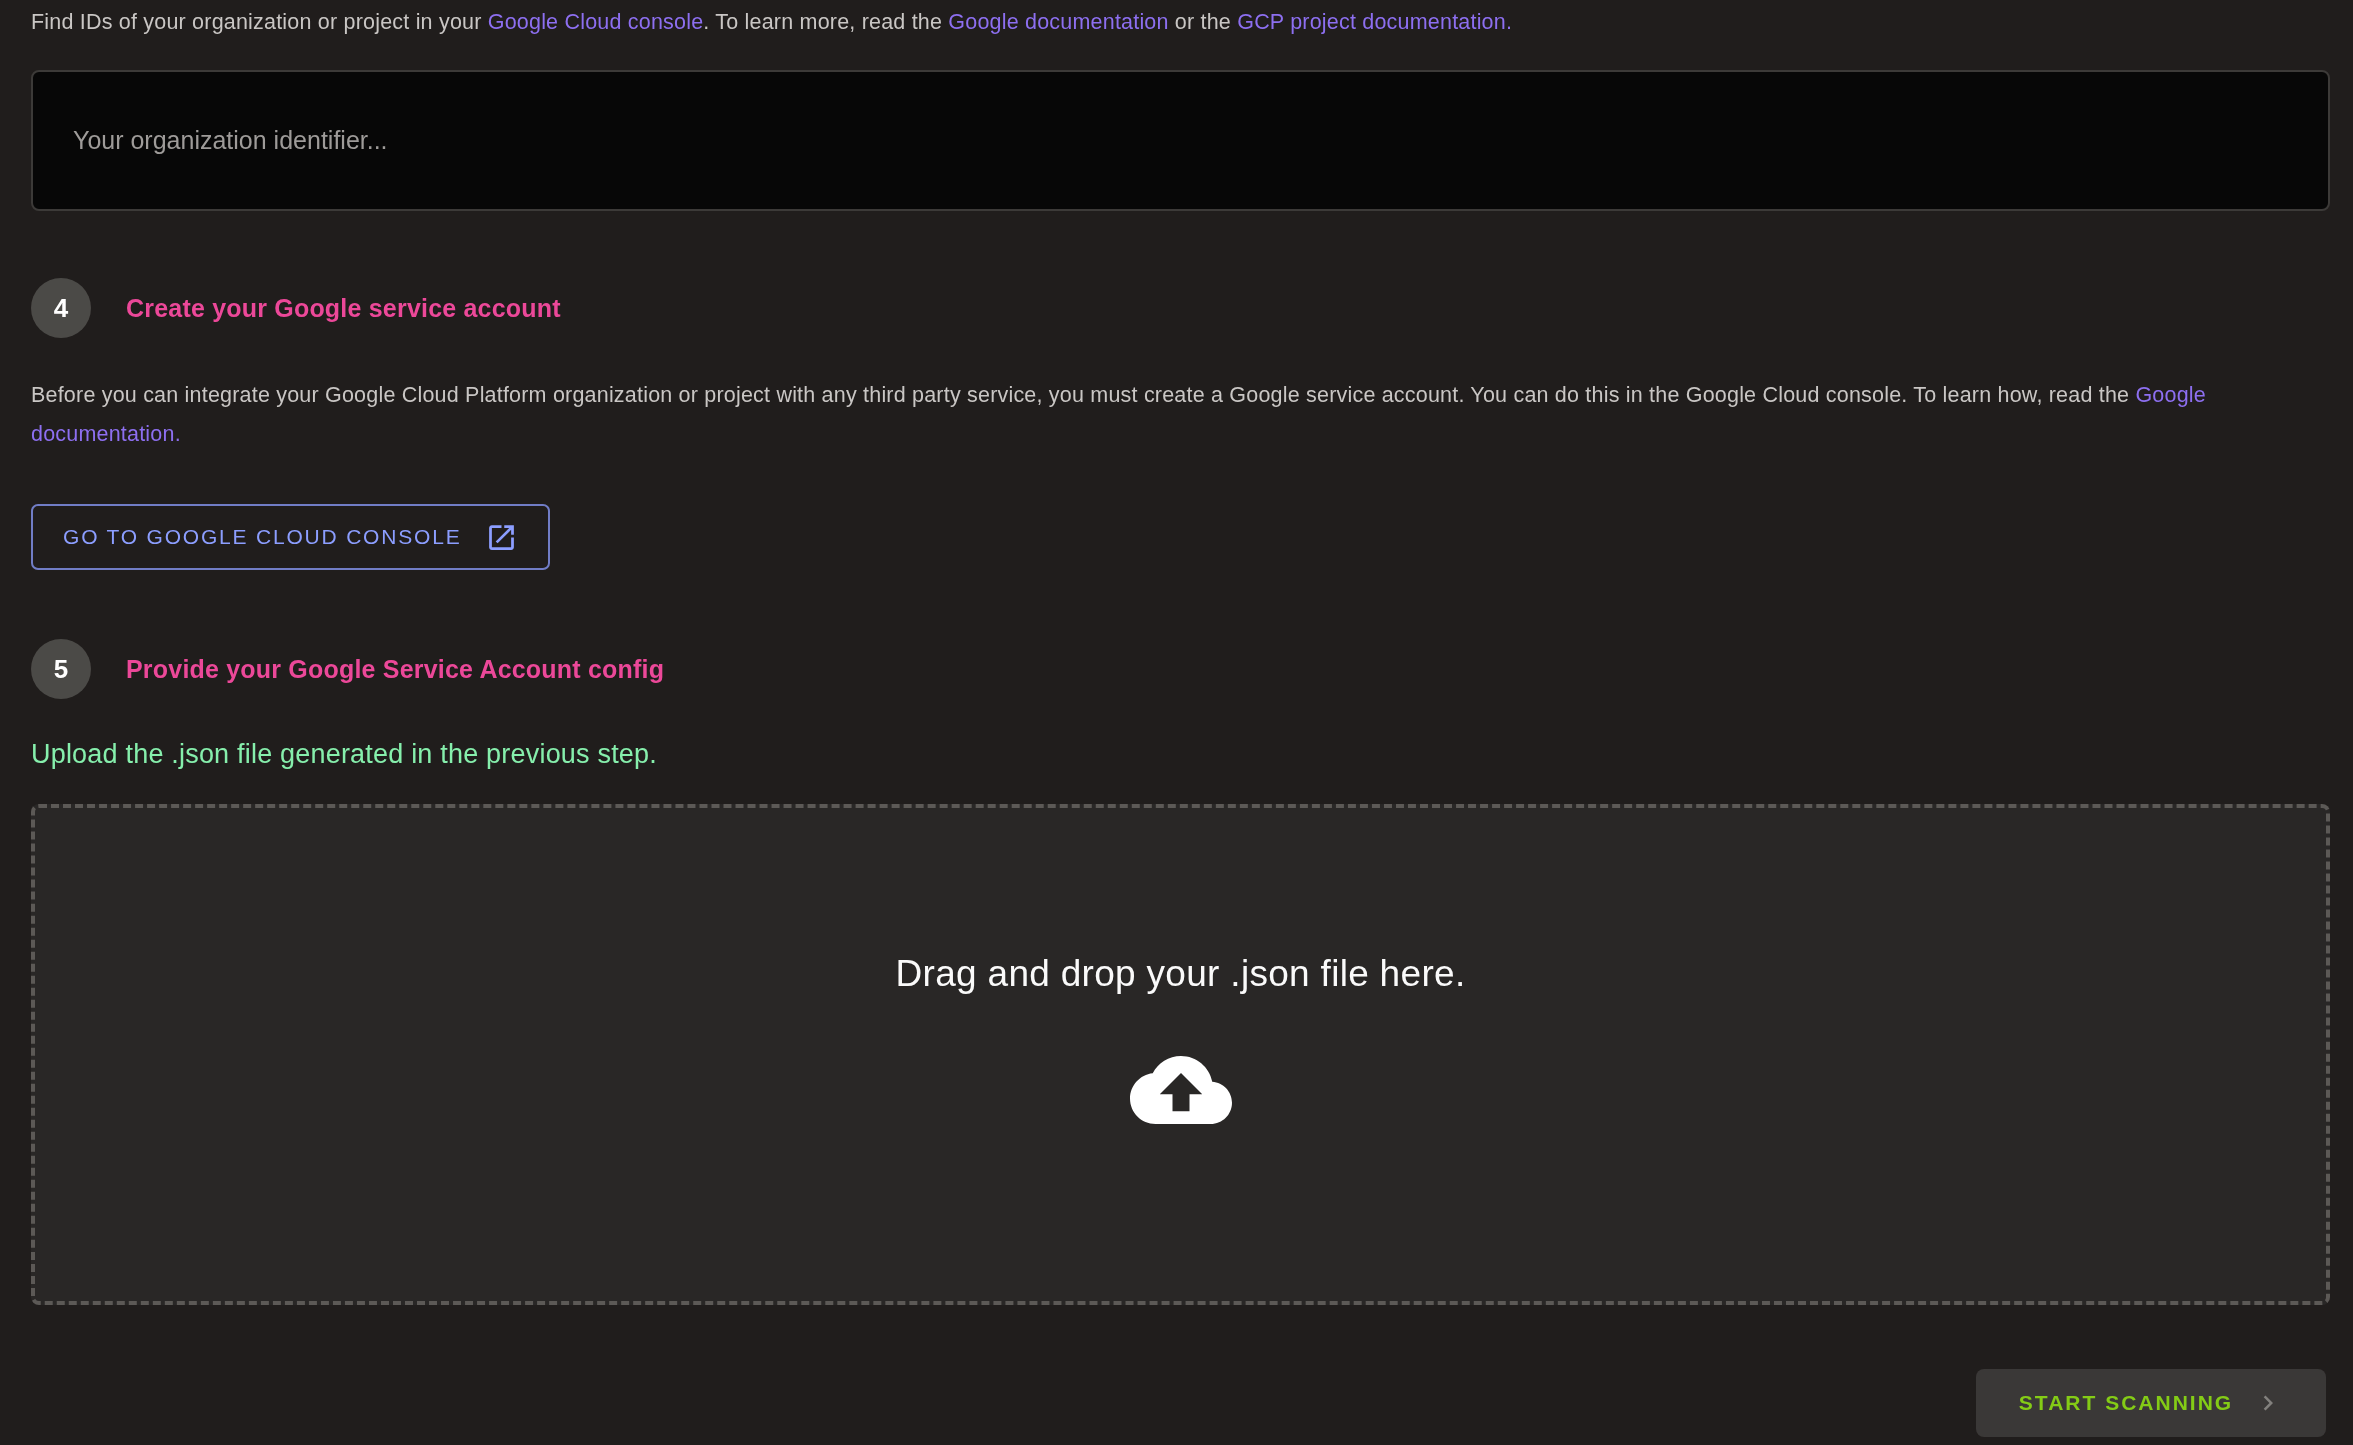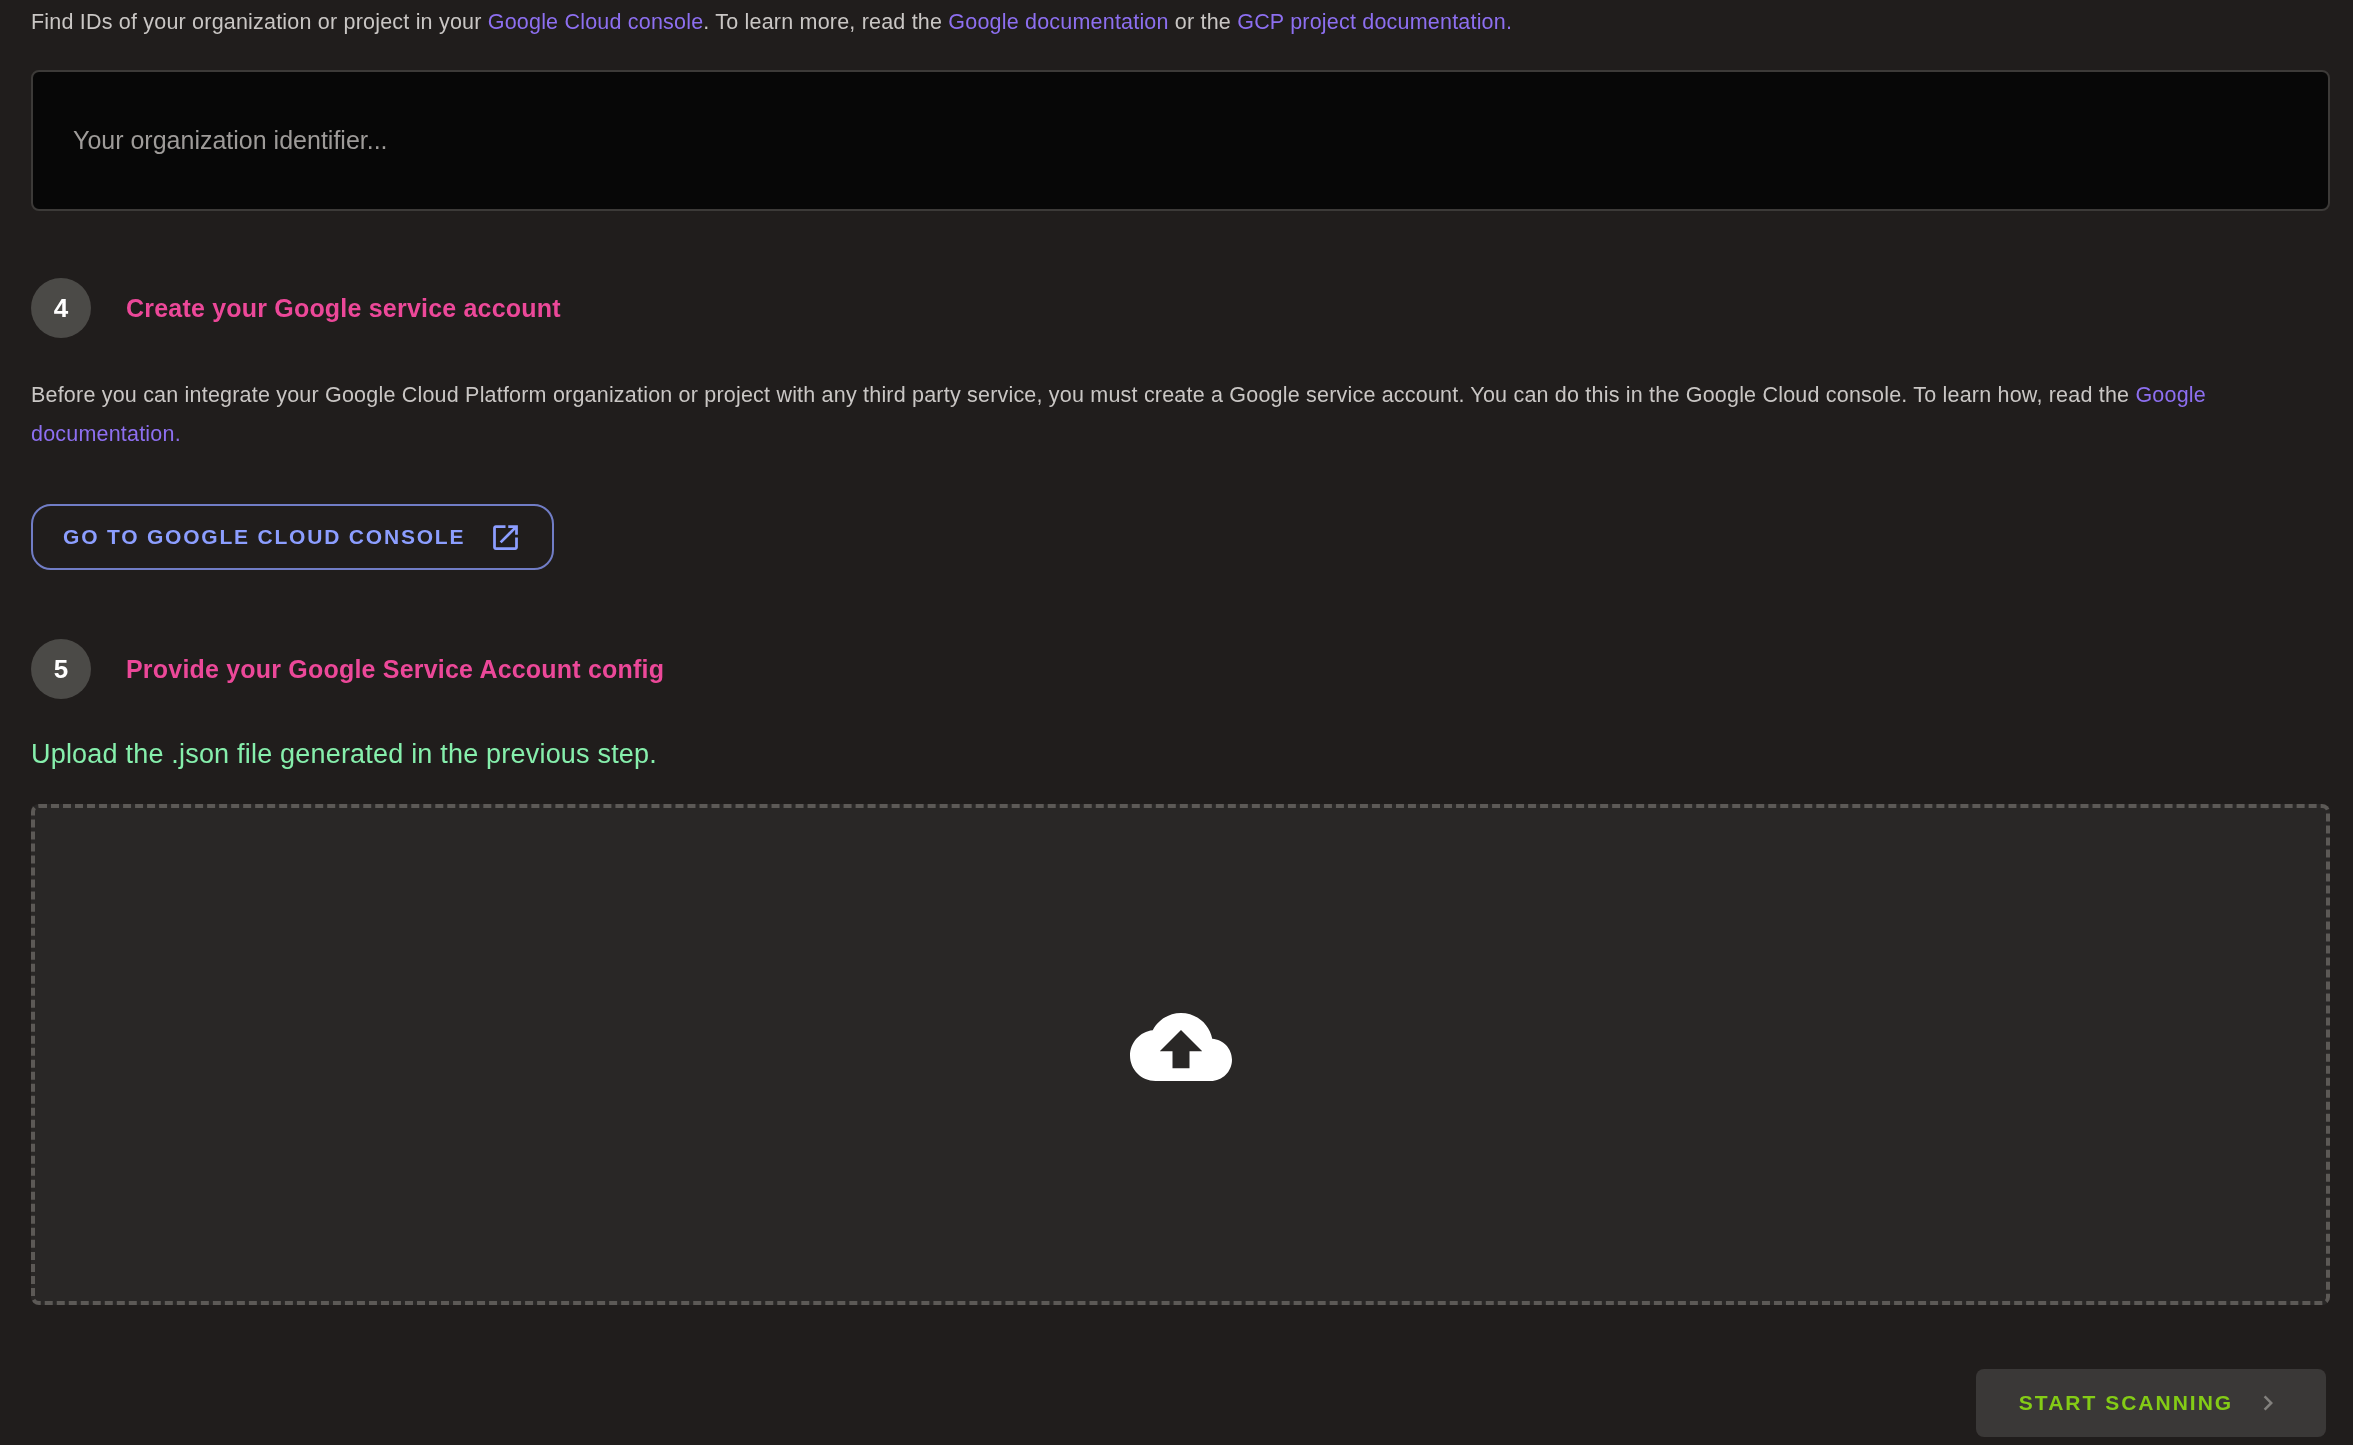--- a/index.html
+++ b/index.html
@@ -86,25 +86,25 @@
   
   .console-btn {
     margin-top: 50px;
     height: 66px;
     padding: 0 30px;
     display: inline-flex;
     align-items: center;
     gap: 24px;
     background: transparent;
     border: 2px solid rgba(140, 158, 255, 0.75);
-    border-radius: 20px;
+    border-radius: 7px;
     color: #8c9eff;
     font-family: "Liberation Sans", sans-serif;
     font-size: 21px;
-    font-weight: bold;
+    font-weight: normal;
     letter-spacing: 1.8px;
     cursor: pointer;
   }
   .console-btn svg { display: block; }
 
   
   .upload-instruction {
     margin-top: 40px;
     font-size: 27px;
     line-height: 30px;
@@ -192,20 +192,21 @@
   <div class="step-header second">
     <div class="step-badge">5</div>
     <h2 class="step-title">Provide your Google Service Account config</h2>
   </div>
 
   
   <p class="upload-instruction">Upload the .json file generated in the previous step.</p>
 
   
   <div class="dropzone">
+    <div class="dropzone-text">Drag and drop your .json file here.</div>
     <span>
       <svg width="102" height="102" viewBox="0 0 24 24" fill="#ffffff">
         <path d="M19.35 10.04C18.67 6.59 15.64 4 12 4 9.11 4 6.6 5.64 5.35 8.04 2.34 8.36 0 10.91 0 14c0 3.31 2.69 6 6 6h13c2.76 0 5-2.24 5-5 0-2.64-2.05-4.78-4.65-4.96zM14 13v4h-4v-4H7l5-5 5 5h-3z"></path>
       </svg>
     </span>
   </div>
 
   
   <div class="footer">
     <button class="start-btn">

